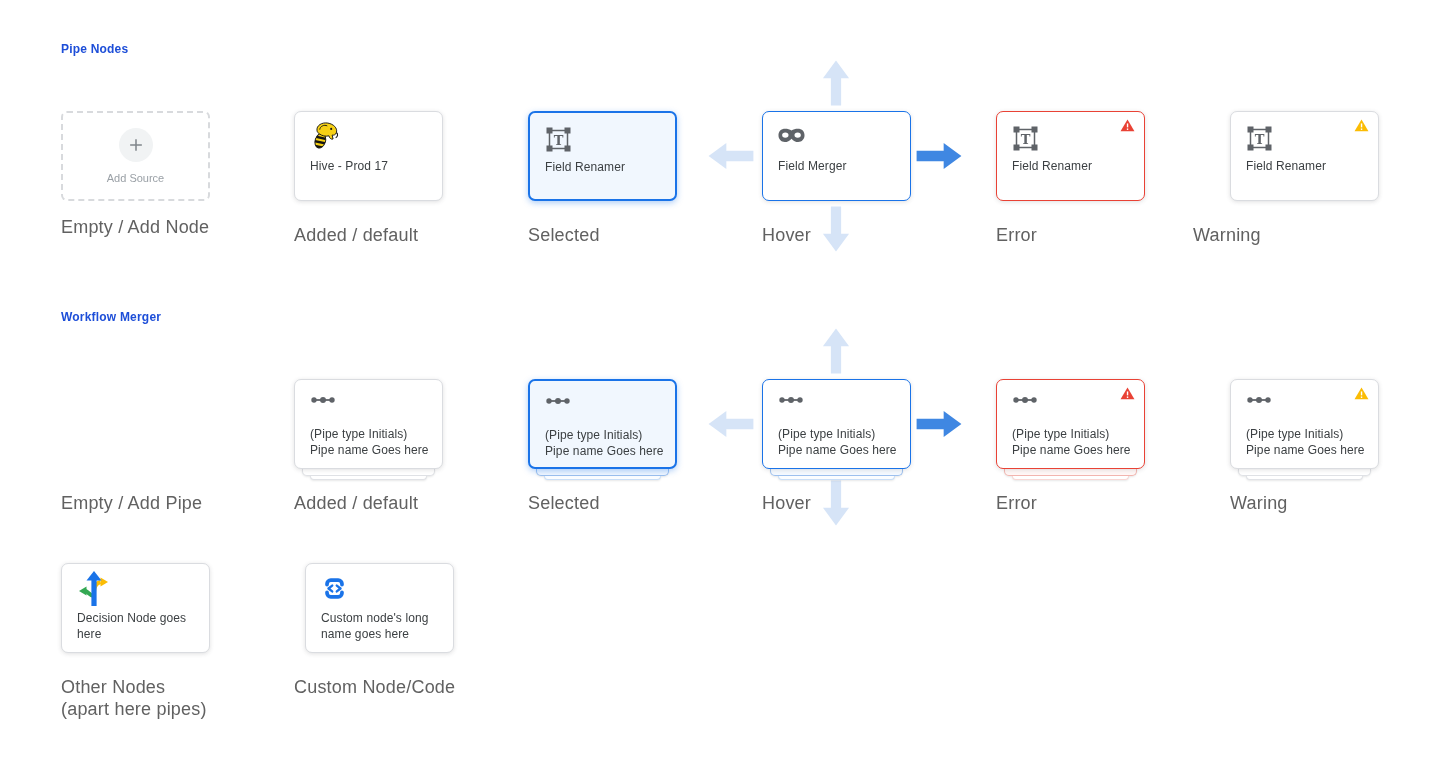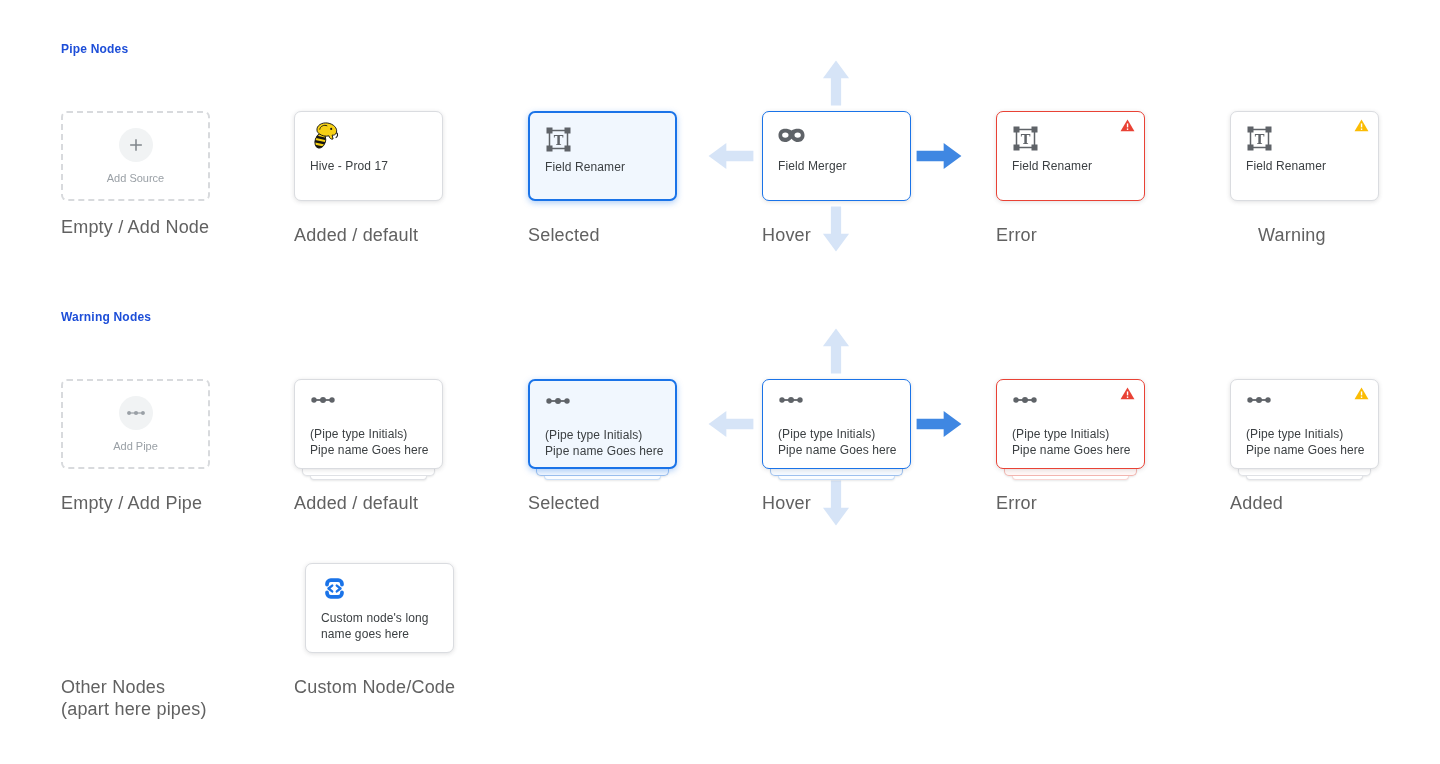--- a/index.html
+++ b/index.html
@@ -185,37 +185,24 @@
       <span class="badge">
         <svg width="15" height="13" viewBox="0 0 16 14">
             <path d="M8 0.6 L15.5 13.3 H0.5 Z" fill="#fbbc04"></path>
             <rect x="7.3" y="4.8" width="1.5" height="4.2" fill="#fff"></rect>
             <rect x="7.3" y="10.2" width="1.5" height="1.6" fill="#fff"></rect>
           </svg>
       </span>
       <div class="node-title">Field Renamer</div>
     </div>
   </div>
-  <div class="state-label" style="left:1258px; top:224px;">Warning</div>
-
-  <div class="heading" style="left:61px; top:310px;">Warning Nodes</div>
-
-  <div class="node" style="left:61px; top:379px;">
-    <div class="card empty">
-      <div class="plus-circle">
-        <svg width="20" height="8" viewBox="0 0 26 10">
-            <line x1="2" y1="5" x2="24" y2="5" stroke="#9aa0a6" stroke-width="1.6"></line>
-            <circle cx="4" cy="5" r="2.5" fill="#9aa0a6"></circle>
-            <circle cx="13" cy="5" r="2.7" fill="#9aa0a6"></circle>
-            <circle cx="22" cy="5" r="2.5" fill="#9aa0a6"></circle>
-          </svg>
-      </div>
-      <div class="empty-label">Add Pipe</div>
-    </div>
-  </div>
+  <div class="state-label" style="left:1193px; top:224px;">Warning</div>
+
+  <div class="heading" style="left:61px; top:310px;">Workflow Merger</div>
+
   <div class="state-label" style="left:61px; top:492px;">Empty / Add Pipe</div>
 
   <div class="node" style="left:294px; top:379px;">
     <div class="card">
       <span class="node-icon" style="top:15px;">
         <svg width="26" height="10" viewBox="0 0 26 10">
             <line x1="2" y1="5" x2="24" y2="5" stroke="#5f6368" stroke-width="1.8"></line>
             <circle cx="4" cy="5" r="2.7" fill="#5f6368"></circle>
             <circle cx="13" cy="5" r="3" fill="#5f6368"></circle>
             <circle cx="22" cy="5" r="2.7" fill="#5f6368"></circle>
@@ -321,22 +308,37 @@
             <path d="M8 0.6 L15.5 13.3 H0.5 Z" fill="#fbbc04"></path>
             <rect x="7.3" y="4.8" width="1.5" height="4.2" fill="#fff"></rect>
             <rect x="7.3" y="10.2" width="1.5" height="1.6" fill="#fff"></rect>
           </svg>
       </span>
       <div class="node-title">(Pipe type Initials) Pipe name Goes here</div>
     </div>
     <div class="stack1"></div>
     <div class="stack2"></div>
   </div>
-  <div class="state-label" style="left:1230px; top:492px;">Added</div>
-
+  <div class="state-label" style="left:1230px; top:492px;">Waring</div>
+
+  <div class="node" style="left:61px; top:563px;">
+    <div class="card">
+      <span class="node-icon" style="top:7px;">
+        <svg width="34" height="36" viewBox="0 0 34 36">
+          <path d="M17 25 C13 25 11.5 21 8.5 20" stroke="#34a853" stroke-width="4" fill="none"></path>
+          <path d="M9.5 15.5 L2 20 L9.5 24.5 Z" fill="#34a853"></path>
+          <path d="M17 21 C17 15 20 12 23.5 11" stroke="#fbbc04" stroke-width="4" fill="none"></path>
+          <path d="M23.5 6.5 L31 11 L23.5 15.5 Z" fill="#fbbc04"></path>
+          <rect x="14.4" y="8" width="5.2" height="27" fill="#1a73e8"></rect>
+          <path d="M17 0 L24.5 9.5 H9.5 Z" fill="#1a73e8"></path>
+        </svg>
+      </span>
+      <div class="node-title">Decision Node goes here</div>
+    </div>
+  </div>
   <div class="state-label" style="left:61px; top:676px;">
     <div>Other Nodes</div>
     <div>(apart here pipes)</div>
   </div>
 
   <div class="node" style="left:294px; top:563px;padding-left:11px;">
     <div class="card">
       <span class="node-icon" style="top:11px;">
         <svg width="27" height="27" viewBox="0 0 26 26" fill="none">
           <path d="M5.8 9.2 V8.6 a3.6 3.6 0 0 1 3.6 -3.6 h7.2 a3.6 3.6 0 0 1 3.6 3.6 v0.6" stroke="#1a73e8" stroke-width="3.6" stroke-linecap="round"></path>

